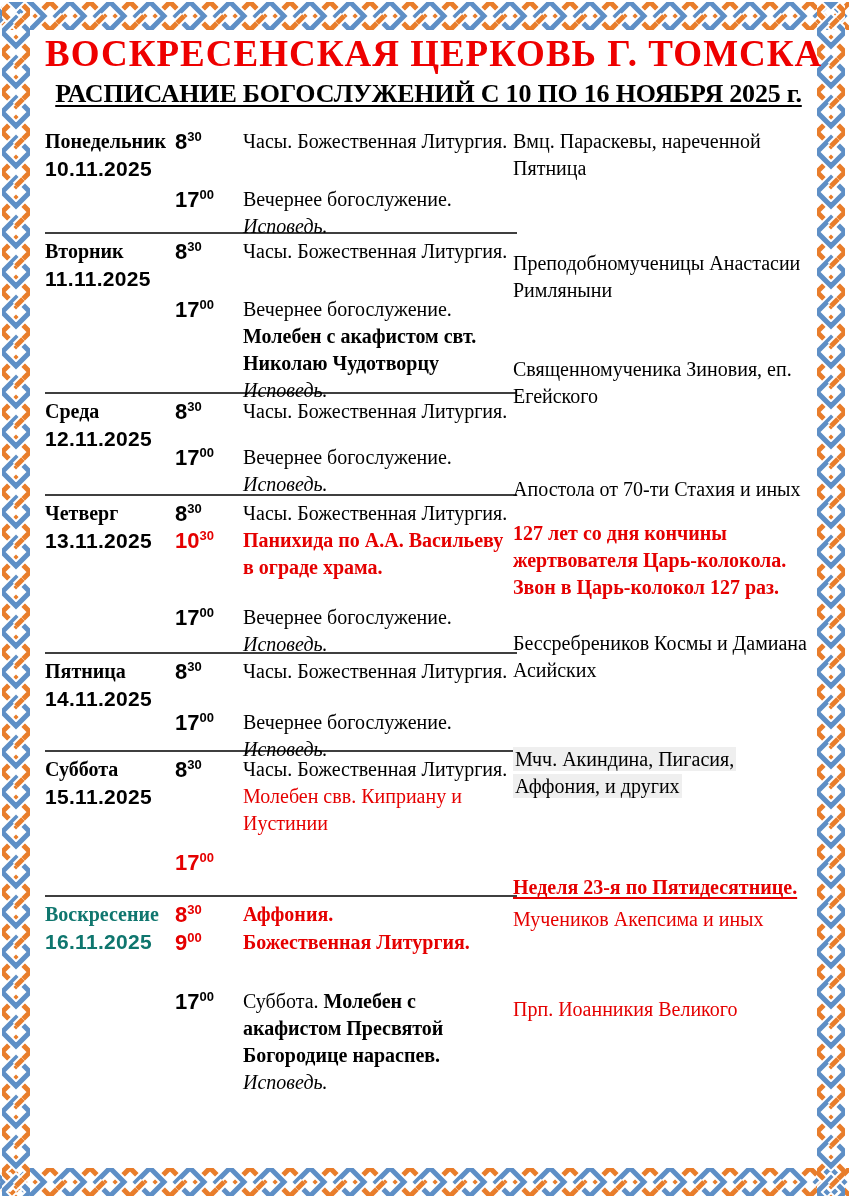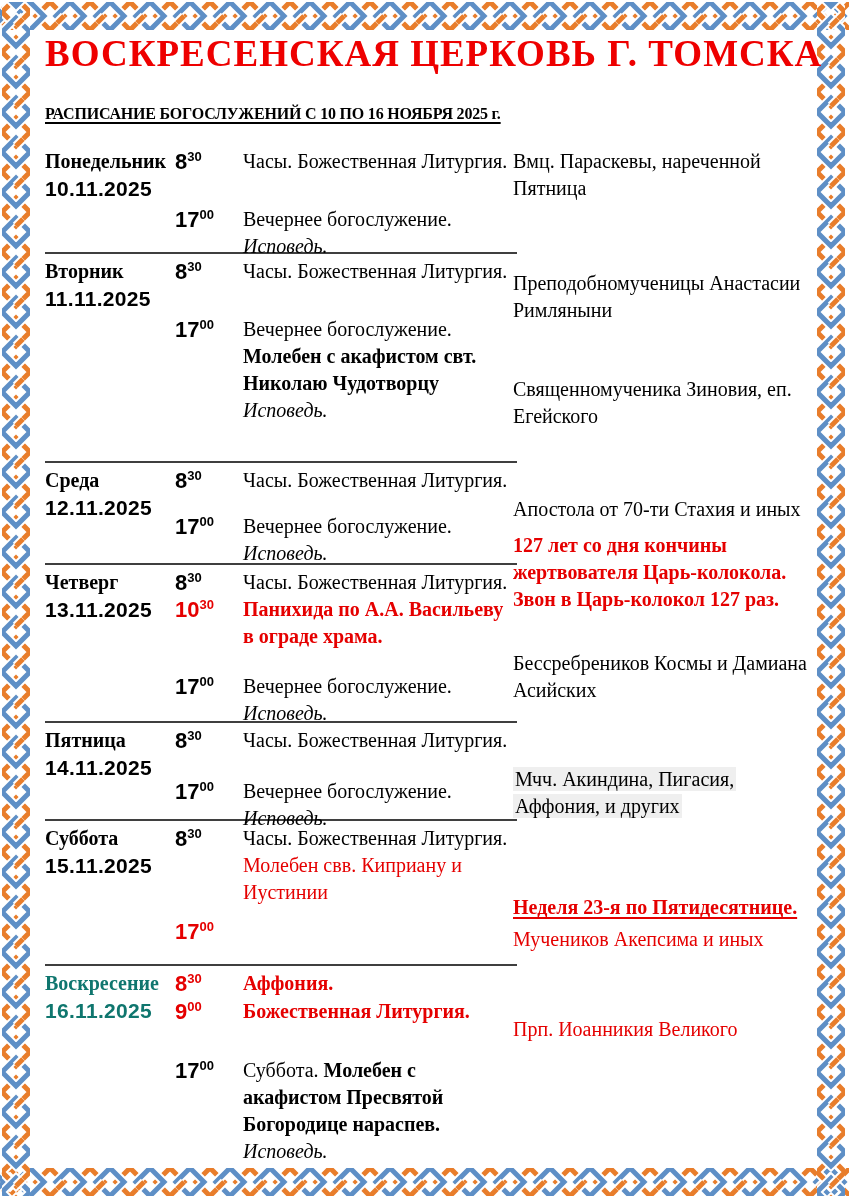--- a/index.html
+++ b/index.html
@@ -7,28 +7,28 @@
         font-family:"Liberation Serif", serif;color:#000;}
   .border-strip{position:absolute;}
   .b-top{left:0;top:2px;}
   .b-bottom{left:0;top:1168px;}
   .b-left{left:2px;top:2px;}
   .b-right{left:817px;top:2px;}
 
   .content{position:absolute;left:45px;top:34px;width:767px;}
   .title{ text-align:center;font-weight:bold;font-size:37px;line-height:40px;
           color:#ee0000;letter-spacing:1px;white-space:nowrap;}
-  .subtitle{font-weight:bold;font-size:16px;line-height:24px;margin-top:28px;
+  .subtitle{text-align:center;font-weight:bold;font-size:26px;line-height:24px;margin-top:8px;
           text-decoration:underline;text-decoration-thickness:2px;text-underline-offset:3px;letter-spacing:-0.2px;}
 
   .schedule{position:relative;margin-top:18px;}
   .left-table{width:472px;}
   .day-row{display:flex;border-bottom:2px solid #3f3f3f;box-sizing:border-box;padding-top:4px;}
   .day-row.last{border-bottom:none;}
-  .row-0{height:110px;} .row-1{height:209px;} .row-2{height:102px;}
+  .row-0{height:110px;} .row-1{height:160px;} .row-2{height:102px;}
   .row-3{height:158px;} .row-4{height:98px;}  .row-5{height:145px;} .row-6{height:200px;}
 
   .day-col{width:130px;flex:none;}
   .day-name{font-weight:bold;font-size:20px;line-height:27px;}
   .day-date{font-family:"Liberation Sans",sans-serif;font-weight:bold;font-size:21px;line-height:28px;letter-spacing:0.3px;}
   .red-day .day-name,.red-day .day-date{color:#0f766e;}
 
   .entries{flex:1;display:flex;flex-direction:column;}
   .entry{display:flex;}
   .time{width:68px;flex:none;font-family:"Liberation Sans",sans-serif;font-weight:bold;
@@ -41,21 +41,21 @@
   .bd{font-weight:bold;}
   .rd{color:#e50000;}
   
   .g-31{margin-top:31px;} .g-19{margin-top:19px;}
   .g-23{margin-top:23px;} .g-24{margin-top:24px;} .g-12{margin-top:12px;}
   .g-1{margin-top:1px;}   .g-32{margin-top:32px;}
 
   .saints{position:absolute;left:468px;top:0;width:300px;}
   .saint{position:absolute;width:300px;font-size:20px;line-height:27px;}
   .s-0{top:4px;}   .s-1{top:106px;margin-top:20px;}  .s-2{top:232px;} .s-3{top:352px;}
-  .s-4{top:388px;} .s-5{top:506px;} .s-6{top:622px;} .s-7{top:750px;}
+  .s-4{top:396px;} .s-5{top:506px;} .s-6{top:622px;} .s-7{top:750px;}
   .s-8{top:782px;} .s-9{top:872px;}
   .saint-red{color:#e50000;}
   .saint-red-bold{color:#e50000;font-weight:bold;}
   .saint-red-bold-u{color:#e50000;font-weight:bold;text-decoration:underline;text-decoration-thickness:2px;text-underline-offset:3px;}
   .hl{background:#efefef;box-decoration-break:clone;-webkit-box-decoration-break:clone;padding:1px 2px;font-family:Liberation Serif, serif;}
 </style>
 </head>
 <body>
 
 <div class="page">

